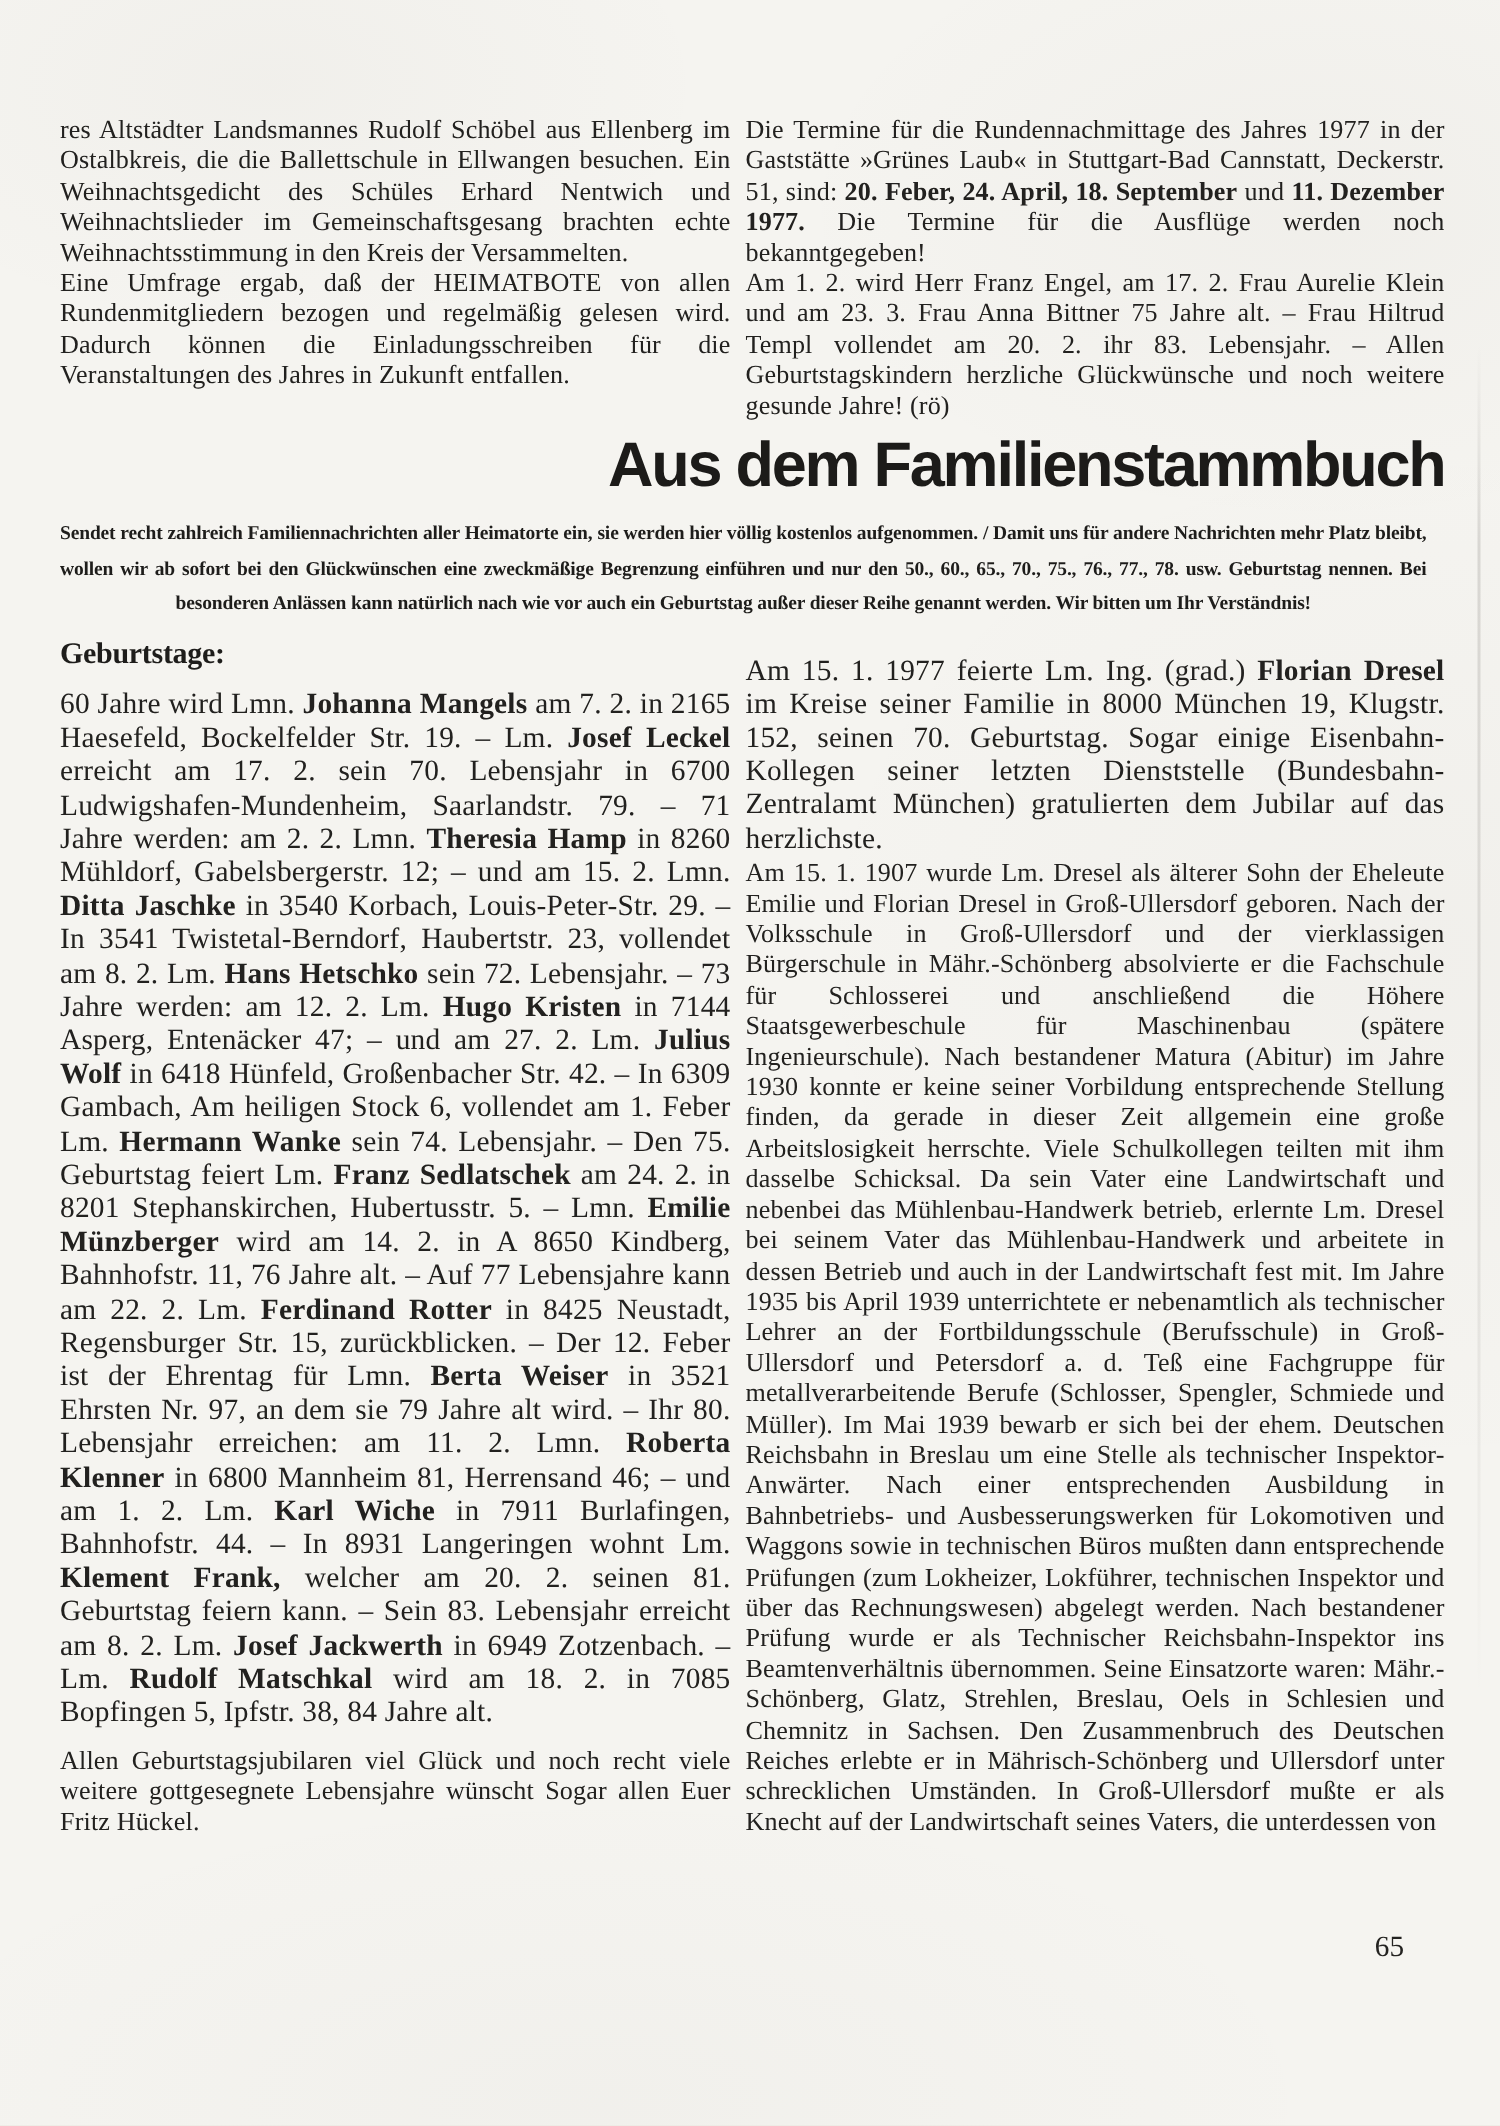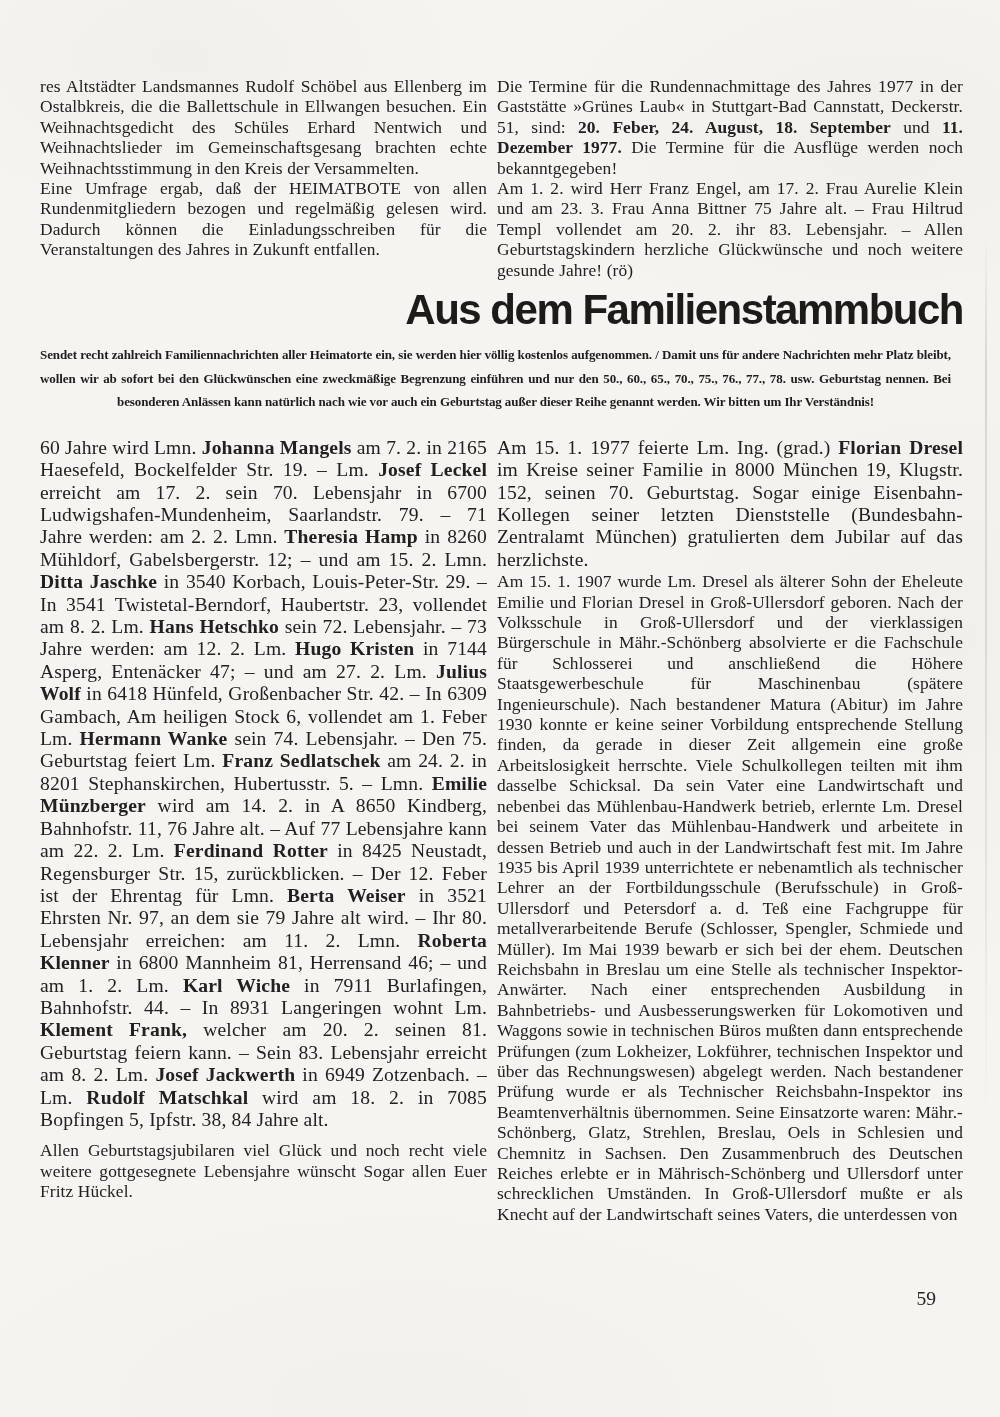--- a/index.html
+++ b/index.html
@@ -102,38 +102,39 @@
 <body>
 
 <div class="page">
 
   <div class="two-col pre-strip">
     <div class="col">
       <p class="txt small">res Altstädter Landsmannes Rudolf Schöbel aus Ellenberg im Ostalbkreis, die die Ballettschule in Ellwangen besuchen. Ein Weihnachtsgedicht des Schüles Erhard Nentwich und Weihnachtslieder im Gemeinschaftsgesang brachten echte Weihnachtsstimmung in den Kreis der Versammelten.</p>
       <p class="txt small">Eine Umfrage ergab, daß der HEIMATBOTE von allen Rundenmitgliedern bezogen und regelmäßig gelesen wird. Dadurch können die Einladungsschreiben für die Veranstaltungen des Jahres in Zukunft entfallen.</p>
     </div>
     <div class="col">
-      <p class="txt small">Die Termine für die Rundennachmittage des Jahres 1977 in der Gaststätte »Grünes Laub« in Stuttgart-Bad Cannstatt, Deckerstr. 51, sind: <b>20. Feber, 24. August, 18. September</b> und <b>11. Dezember 1977.</b> Die Termine für die Ausflüge werden noch bekanntgegeben!</p>
+      <p class="txt small">Die Termine für die Rundennachmittage des Jahres 1977 in der Gaststätte »Grünes Laub« in Stuttgart-Bad Cannstatt, Deckerstr. 51, sind: <b>20. Feber, 24. April, 18. September</b> und <b>11. Dezember 1977.</b> Die Termine für die Ausflüge werden noch bekanntgegeben!</p>
       <p class="txt small">Am 1. 2. wird Herr Franz Engel, am 17. 2. Frau Aurelie Klein und am 23. 3. Frau Anna Bittner 75 Jahre alt. – Frau Hiltrud Templ vollendet am 20. 2. ihr 83. Lebensjahr. – Allen Geburtstagskindern herzliche Glückwünsche und noch weitere gesunde Jahre! (rö)</p>
     </div>
   </div>
 
   <h1 class="main-title">Aus dem Familienstammbuch</h1>
 
   <p class="intro">Sendet recht zahlreich Familiennachrichten aller Heimatorte ein, sie werden hier völlig kostenlos aufgenommen. / Damit uns für andere Nachrichten mehr Platz bleibt, wollen wir ab sofort bei den Glückwünschen eine zweckmäßige Begrenzung einführen und nur den 50., 60., 65., 70., 75., 76., 77., 78. usw. Geburtstag nennen. Bei besonderen Anlässen kann natürlich nach wie vor auch ein Geburtstag außer dieser Reihe genannt werden. Wir bitten um Ihr Verständnis!</p>
 
   <div class="two-col">
 
     <div class="col">
+      <h3 class="sub-heading">Geburtstage:</h3>
       <p class="txt body-size">60 Jahre wird Lmn. <b>Johanna Mangels</b> am 7. 2. in 2165 Haesefeld, Bockelfelder Str. 19. – Lm. <b>Josef Leckel</b> erreicht am 17. 2. sein 70. Lebensjahr in 6700 Ludwigshafen-Mundenheim, Saarlandstr. 79. – 71 Jahre werden: am 2. 2. Lmn. <b>Theresia Hamp</b> in 8260 Mühldorf, Gabelsbergerstr. 12; – und am 15. 2. Lmn. <b>Ditta Jaschke</b> in 3540 Korbach, Louis-Peter-Str. 29. – In 3541 Twistetal-Berndorf, Haubertstr. 23, vollendet am 8. 2. Lm. <b>Hans Hetschko</b> sein 72. Lebensjahr. – 73 Jahre werden: am 12. 2. Lm. <b>Hugo Kristen</b> in 7144 Asperg, Entenäcker 47; – und am 27. 2. Lm. <b>Julius Wolf</b> in 6418 Hünfeld, Großenbacher Str. 42. – In 6309 Gambach, Am heiligen Stock 6, vollendet am 1. Feber Lm. <b>Hermann Wanke</b> sein 74. Lebensjahr. – Den 75. Geburtstag feiert Lm. <b>Franz Sedlatschek</b> am 24. 2. in 8201 Stephanskirchen, Hubertusstr. 5. – Lmn. <b>Emilie Münzberger</b> wird am 14. 2. in A 8650 Kindberg, Bahnhofstr. 11, 76 Jahre alt. – Auf 77 Lebensjahre kann am 22. 2. Lm. <b>Ferdinand Rotter</b> in 8425 Neustadt, Regensburger Str. 15, zurückblicken. – Der 12. Feber ist der Ehrentag für Lmn. <b>Berta Weiser</b> in 3521 Ehrsten Nr. 97, an dem sie 79 Jahre alt wird. – Ihr 80. Lebensjahr erreichen: am 11. 2. Lmn. <b>Roberta Klenner</b> in 6800 Mannheim 81, Herrensand 46; – und am 1. 2. Lm. <b>Karl Wiche</b> in 7911 Burlafingen, Bahnhofstr. 44. – In 8931 Langeringen wohnt Lm. <b>Klement Frank,</b> welcher am 20. 2. seinen 81. Geburtstag feiern kann. – Sein 83. Lebensjahr erreicht am 8. 2. Lm. <b>Josef Jackwerth</b> in 6949 Zotzenbach. – Lm. <b>Rudolf Matschkal</b> wird am 18. 2. in 7085 Bopfingen 5, Ipfstr. 38, 84 Jahre alt.</p>
       <p class="txt small closing">Allen Geburtstagsjubilaren viel Glück und noch recht viele weitere gottgesegnete Lebensjahre wünscht Sogar allen Euer Fritz Hückel.</p>
     </div>
 
     <div class="col">
       <p class="txt body-size">Am 15. 1. 1977 feierte Lm. Ing. (grad.) <b>Florian Dresel</b> im Kreise seiner Familie in 8000 München 19, Klugstr. 152, seinen 70. Geburtstag. Sogar einige Eisenbahn-Kollegen seiner letzten Dienststelle (Bundesbahn-Zentralamt München) gratulierten dem Jubilar auf das herzlichste.</p>
       <p class="txt small">Am 15. 1. 1907 wurde Lm. Dresel als älterer Sohn der Eheleute Emilie und Florian Dresel in Groß-Ullersdorf geboren. Nach der Volksschule in Groß-Ullersdorf und der vierklassigen Bürgerschule in Mähr.-Schönberg absolvierte er die Fachschule für Schlosserei und anschließend die Höhere Staatsgewerbeschule für Maschinenbau (spätere Ingenieurschule). Nach bestandener Matura (Abitur) im Jahre 1930 konnte er keine seiner Vorbildung entsprechende Stellung finden, da gerade in dieser Zeit allgemein eine große Arbeitslosigkeit herrschte. Viele Schulkollegen teilten mit ihm dasselbe Schicksal. Da sein Vater eine Landwirtschaft und nebenbei das Mühlenbau-Handwerk betrieb, erlernte Lm. Dresel bei seinem Vater das Mühlenbau-Handwerk und arbeitete in dessen Betrieb und auch in der Landwirtschaft fest mit. Im Jahre 1935 bis April 1939 unterrichtete er nebenamtlich als technischer Lehrer an der Fortbildungsschule (Berufsschule) in Groß-Ullersdorf und Petersdorf a. d. Teß eine Fachgruppe für metallverarbeitende Berufe (Schlosser, Spengler, Schmiede und Müller). Im Mai 1939 bewarb er sich bei der ehem. Deutschen Reichsbahn in Breslau um eine Stelle als technischer Inspektor-Anwärter. Nach einer entsprechenden Ausbildung in Bahnbetriebs- und Ausbesserungswerken für Lokomotiven und Waggons sowie in technischen Büros mußten dann entsprechende Prüfungen (zum Lokheizer, Lokführer, technischen Inspektor und über das Rechnungswesen) abgelegt werden. Nach bestandener Prüfung wurde er als Technischer Reichsbahn-Inspektor ins Beamtenverhältnis übernommen. Seine Einsatzorte waren: Mähr.-Schönberg, Glatz, Strehlen, Breslau, Oels in Schlesien und Chemnitz in Sachsen. Den Zusammenbruch des Deutschen Reiches erlebte er in Mährisch-Schönberg und Ullersdorf unter schrecklichen Umständen. In Groß-Ullersdorf mußte er als Knecht auf der Landwirtschaft seines Vaters, die unterdessen von</p>
     </div>
 
   </div>
 
-  <div class="page-number">59</div>
+  <div class="page-number">65</div>
 
 </div>
 
 </body></html>

